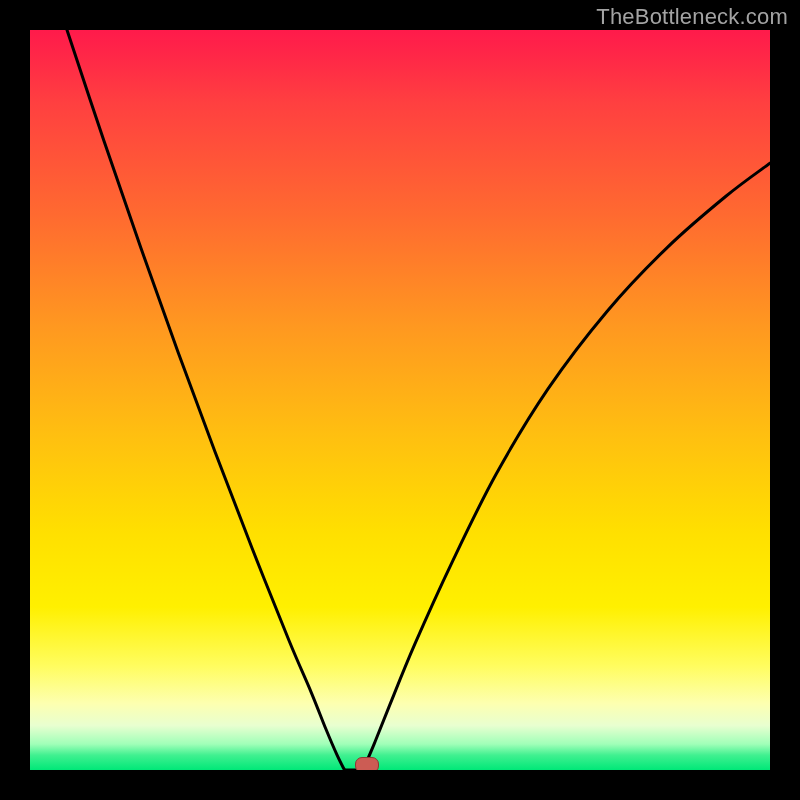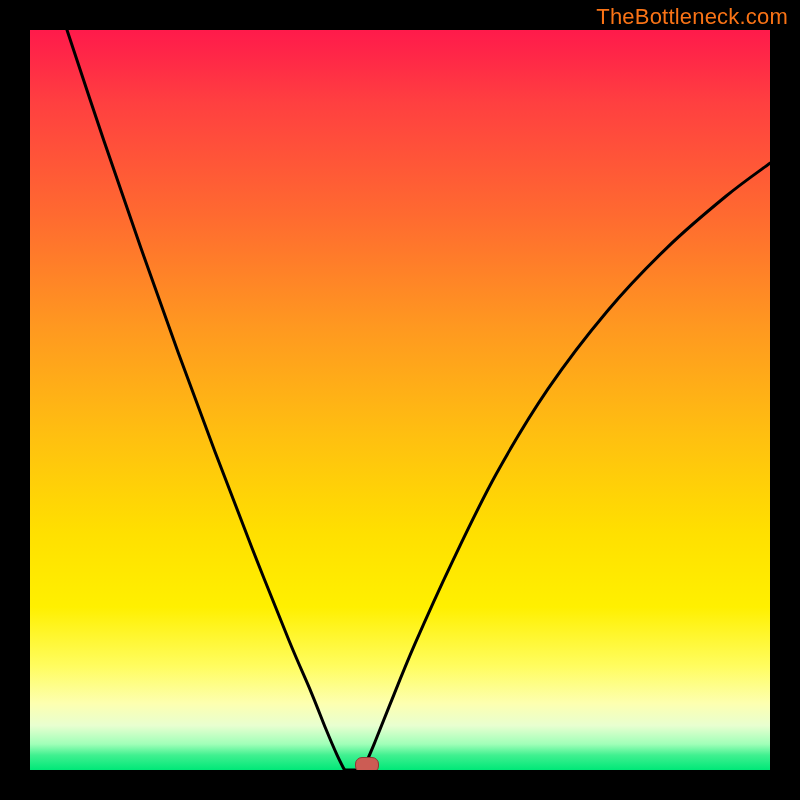--- a/index.html
+++ b/index.html
@@ -44,21 +44,21 @@
       #e8ffd0 94%,
       #a0ffb8 96.5%,
       #40f090 98%,
       #00e878 100%
     );
   }
   .watermark {
     position: absolute;
     top: 4px;
     right: 12px;
-    color: #f97316;
+    color: #a3a3a3;
     font-size: 22px;
     font-weight: 500;
     letter-spacing: 0.2px;
     user-select: none;
     z-index: 5;
   }
   svg.curve {
     position: absolute;
     inset: 0;
     width: 740px;

